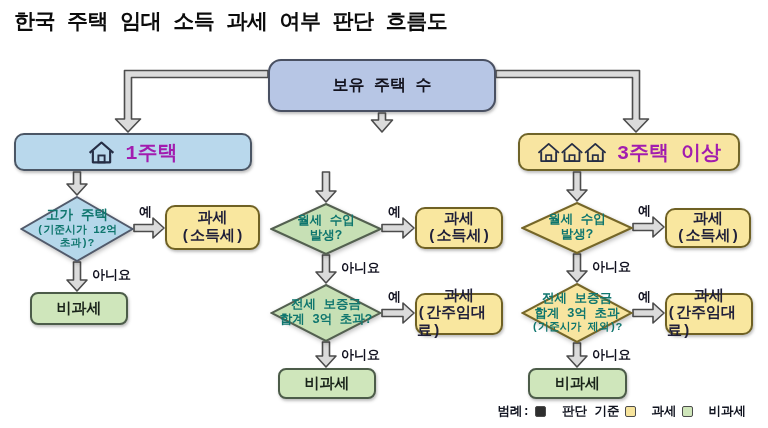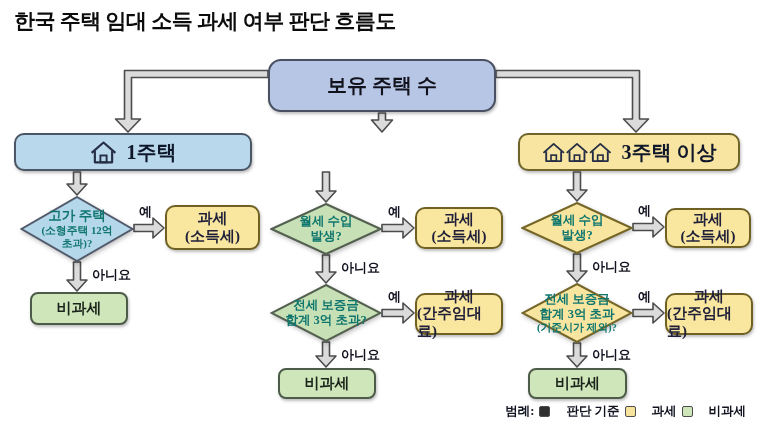--- a/index.html
+++ b/index.html
@@ -1,37 +1,37 @@
 <!DOCTYPE html>
 <html><head>
 <meta charset="utf-8">
 <style>
   html,body{margin:0;padding:0;background:#ffffff;}
   #canvas{
     position:relative;width:768px;height:428px;background:#ffffff;overflow:hidden;
-    font-family:Liberation Serif, serif;color:#15151f;
+    font-family:Liberation Mono, monospace;color:#15151f;
   }
   .abs{position:absolute;}
   #page-title{
     left:14px;top:7px;font-size:21px;font-weight:900;color:#0c0c0c;letter-spacing:-0.5px;
   }
   
   .node{
     position:absolute;display:flex;align-items:center;justify-content:center;
     box-sizing:border-box;border:2px solid #4b5563;border-radius:10px;
     box-shadow:1px 2px 3px rgba(70,70,70,.35);gap:10px;
   }
   .root-box{background:#b7c6e5;border-color:#495062;border-radius:13px;}
   .blue-box{background:#b9d8ec;border-color:#4b5665;}
   .green-box{background:#c7dfb6;border-color:#4e5a4c;}
   .yellow-box{background:#f8e5a1;border-color:#6f6429;}
   .tax-box{background:#f9e79f;border-color:#6f6124;flex-direction:column;gap:0;line-height:1.15;}
   .exempt-box{background:#cfe6bb;border-color:#4c5c49;border-radius:8px;}
-  .hdr-label{font-size:20px;font-weight:bold;color:#0f172a;}
-  .root-label{font-size:20px;font-weight:bold;color:#12121d;}
+  .hdr-label{font-size:20px;font-weight:bold;color:#a21caf;}
+  .root-label{font-size:16px;font-weight:bold;color:#12121d;}
   .tax-title{font-size:15px;font-weight:bold;color:#20203a;}
   .tax-sub{font-size:15px;font-weight:bold;color:#20203a;}
   .exempt-label{font-size:15px;font-weight:bold;color:#1a241a;}
   
   .diamond{
     position:absolute;display:flex;flex-direction:column;align-items:center;justify-content:center;
     text-align:center;box-sizing:border-box;
   }
   .diamond>svg{position:absolute;inset:0;width:100%;height:100%;filter:drop-shadow(1px 2px 2px rgba(0,0,0,.25));}
   .diamond polygon{stroke-width:2;}
@@ -109,21 +109,21 @@
         <use href="#house" x="42" y="0.5" width="21" height="19"></use>
     </svg>
     <span class="hdr-label">3주택 이상</span>
   </div>
 
   <div class="diamond" style="left:20px;top:196px;width:114px;height:66px;">
     <svg viewBox="0 0 114 66" preserveAspectRatio="none">
         <polygon class="blue-fill" points="57,1 112.5,33 57,65 1.5,33"></polygon>
       </svg>
     <span class="q-line q-big">고가 주택</span>
-    <span class="q-line q-small">(소형주택 12억</span>
+    <span class="q-line q-small">(기준시가 12억</span>
     <span class="q-line q-small">초과)?</span>
   </div>
   <div class="edge-label" style="left:139px;top:203px;">예</div>
   <div class="node tax-box" style="left:165px;top:205px;width:95px;height:45px;">
     <span class="tax-title">과세</span>
     <span class="tax-sub">(소득세)</span>
   </div>
   <div class="edge-label" style="left:92px;top:266px;">아니요</div>
   <div class="node exempt-box" style="left:30px;top:292px;width:98px;height:33px;">
     <span class="exempt-label">비과세</span>

